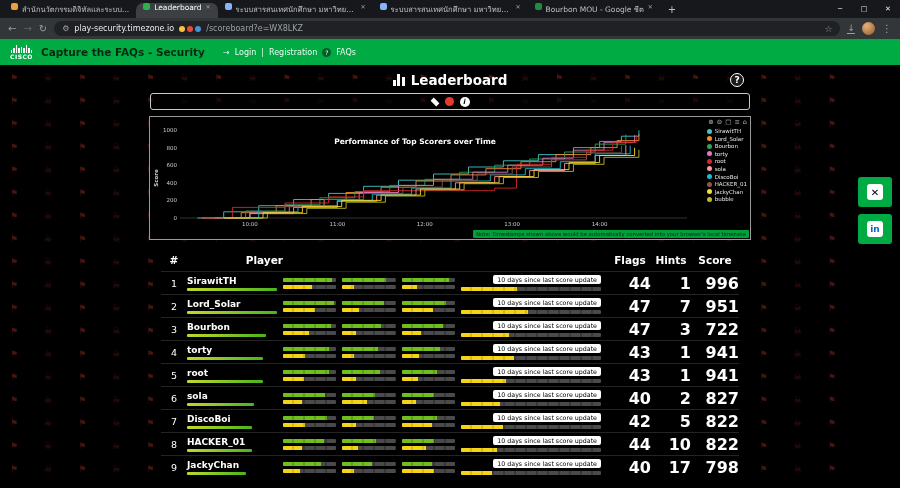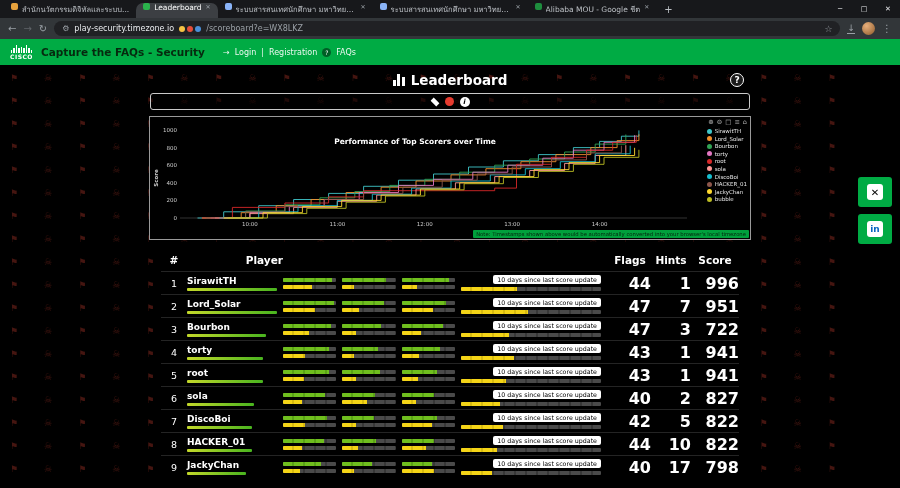--- a/index.html
+++ b/index.html
@@ -133,21 +133,21 @@
           <span class="t">ระบบสารสนเทศนักศึกษา มหาวิทยาล...</span>
           <span class="x">✕</span>
         </div>
         <div class="tab">
           <span class="fav" style="background: rgb(138, 180, 248);"></span>
           <span class="t">ระบบสารสนเทศนักศึกษา มหาวิทยาล...</span>
           <span class="x">✕</span>
         </div>
         <div class="tab">
           <span class="fav" style="background: rgb(30, 142, 62);"></span>
-          <span class="t">Alibaba MOU - Google ชีต</span>
+          <span class="t">Bourbon MOU - Google ชีต</span>
           <span class="x">✕</span>
         </div>
       </div>
     <div class="newtab">+</div>
     <div class="winctl">
       <span>─</span>
       <span>□</span>
       <span>✕</span>
     </div>
   </div>

